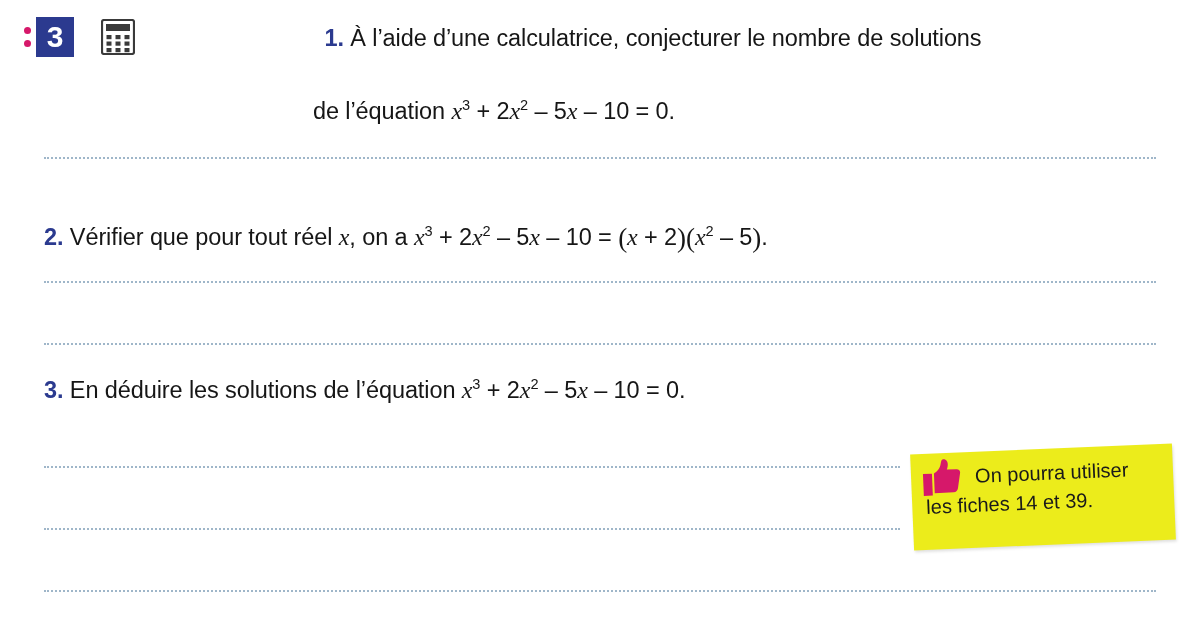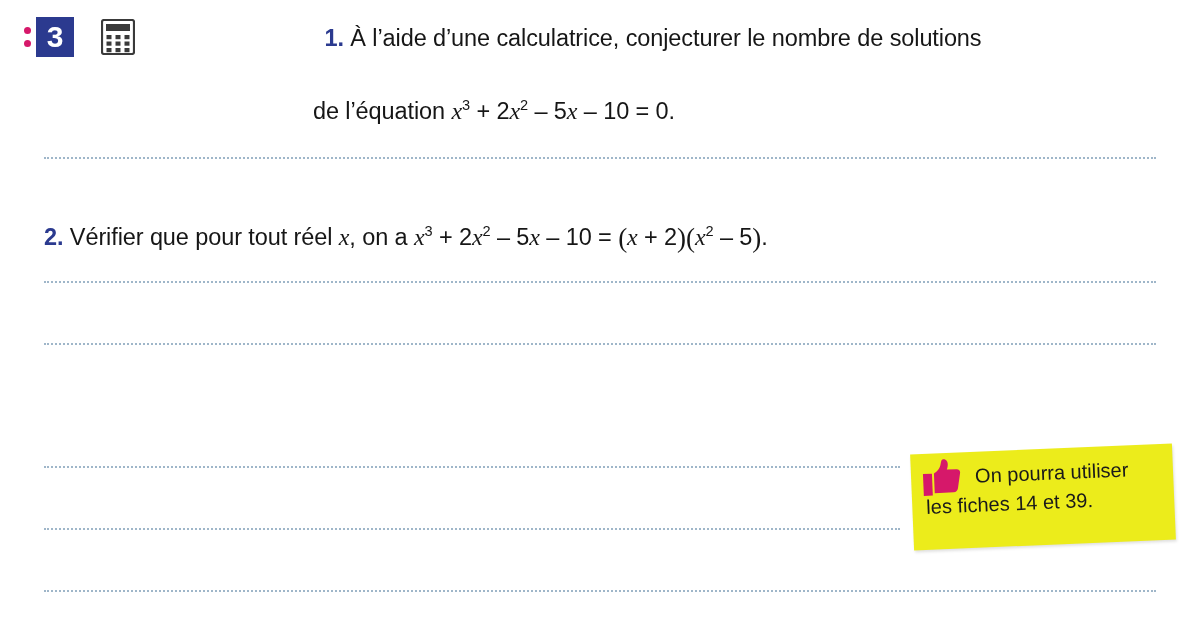--- a/index.html
+++ b/index.html
@@ -157,20 +157,24 @@
     <span class="line2">
       <span>de l’équation </span><i class="mv">x</i><sup>3</sup> + 2<i class="mv">x</i><sup>2</sup> – 5<i class="mv">x</i> – 10 = 0.
     </span>
   </div>
 
   <div class="qtext q2">
     <span class="qnum">2.</span>
     Vérifier que pour tout réel <i class="mv">x</i>, on a <i class="mv">x</i><sup>3</sup> + 2<i class="mv">x</i><sup>2</sup> – 5<i class="mv">x</i> – 10 = <span class="paren">(</span><i class="mv">x</i> + 2<span class="paren">)</span><span class="paren">(</span><i class="mv">x</i><sup>2</sup> – 5<span class="paren">)</span>.
   </div>
 
+  <div class="qtext q3">
+    <span class="qnum">3.</span>
+    En déduire les solutions de l’équation <i class="mv">x</i><sup>3</sup> + 2<i class="mv">x</i><sup>2</sup> – 5<i class="mv">x</i> – 10 = 0.
+  </div>
 
   <div class="dotline" style="left:44px; top:157px; width:1112px;"></div>
   <div class="dotline" style="left:44px; top:281px; width:1112px;"></div>
   <div class="dotline" style="left:44px; top:343px; width:1112px;"></div>
   <div class="dotline" style="left:44px; top:466px; width:856px;"></div>
   <div class="dotline" style="left:44px; top:528px; width:856px;"></div>
   <div class="dotline" style="left:44px; top:590px; width:1112px;"></div>
 
   <div class="sticky">
     <svg class="thumb-icon" viewBox="0 0 44 40">

